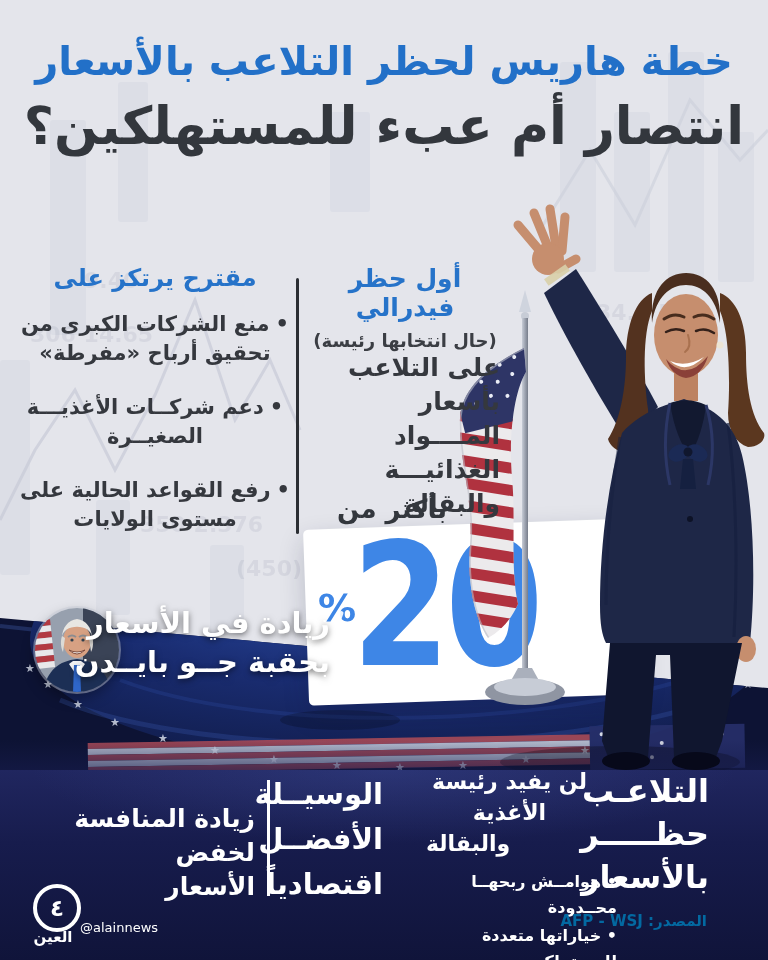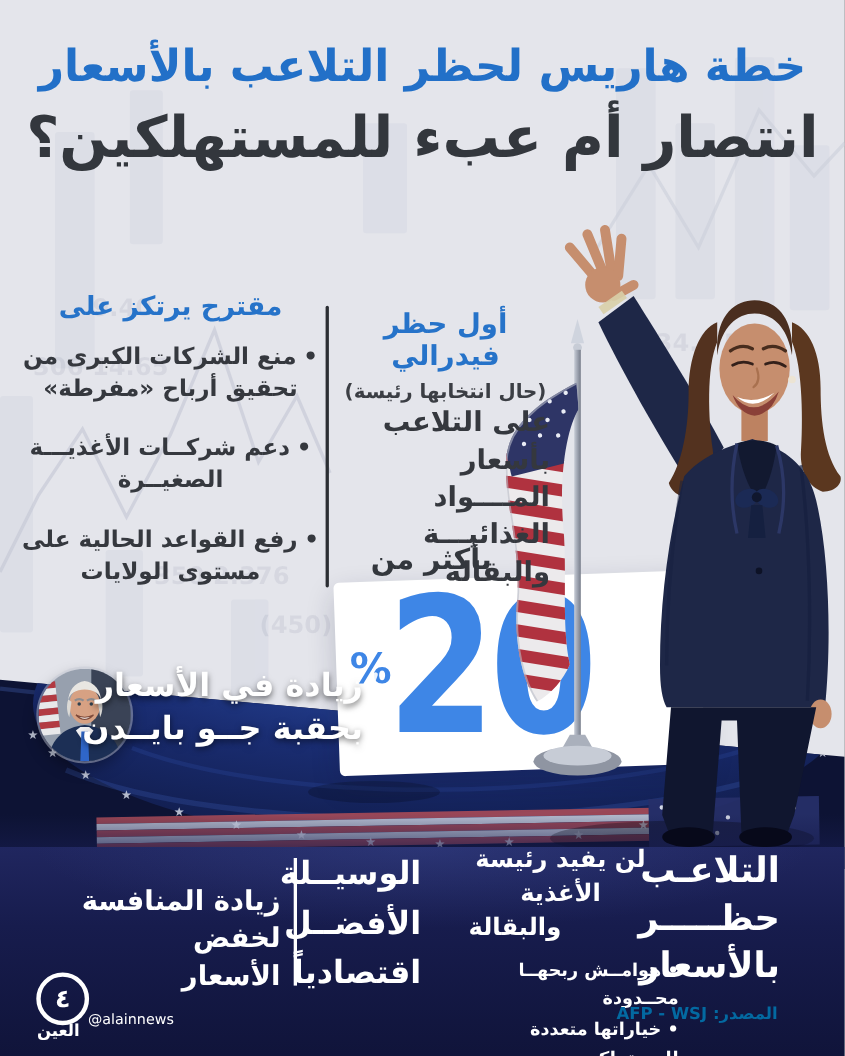--- a/index.html
+++ b/index.html
@@ -22,21 +22,21 @@
   
   .col-left{left:18px;top:264px;width:274px;text-align:center;z-index:8;}
   .col-left .h{color:#2673c9;font-size:24px;font-weight:bold;margin-bottom:18px;}
   .p-item{color:#35383e;font-size:21px;font-weight:bold;line-height:29px;margin-bottom:25px;}
   .p-item .dot{margin-left:6px;}
   .divider-cols{left:296px;top:278px;width:3px;height:256px;background:#2b2e33;
                 border-radius:2px;z-index:8;}
 
   
   .col-right{right:268px;top:264px;width:190px;z-index:8;}
-  .col-right .h{color:#2673c9;font-size:25px;font-weight:bold;text-align:center;margin-top:16px;}
+  .col-right .h{color:#2673c9;font-size:25px;font-weight:bold;text-align:center;}
   .col-right .cond{color:#3b3e44;font-size:18px;font-weight:bold;text-align:center;margin-top:8px;}
   .col-right .bl{color:#35383e;font-size:25px;font-weight:bold;text-align:right;line-height:34px;}
   .col-right .bl:first-of-type{margin-top:10px;}
 
   
   .stat-label{right:321px;top:494px;color:#33373d;font-size:26px;font-weight:bold;z-index:8;}
   .stat-card{left:306px;top:524px;width:332px;height:176px;background:#fff;border-radius:5px;
              transform:rotate(-2deg);box-shadow:0 10px 26px rgba(18,24,60,.20);z-index:3;}
   .stat-number{left:352px;top:520px;font-size:172px;line-height:1;font-weight:bold;color:#3e86e6;
                transform:scaleX(.82);transform-origin:left top;letter-spacing:-6px;z-index:4;direction:ltr;}

